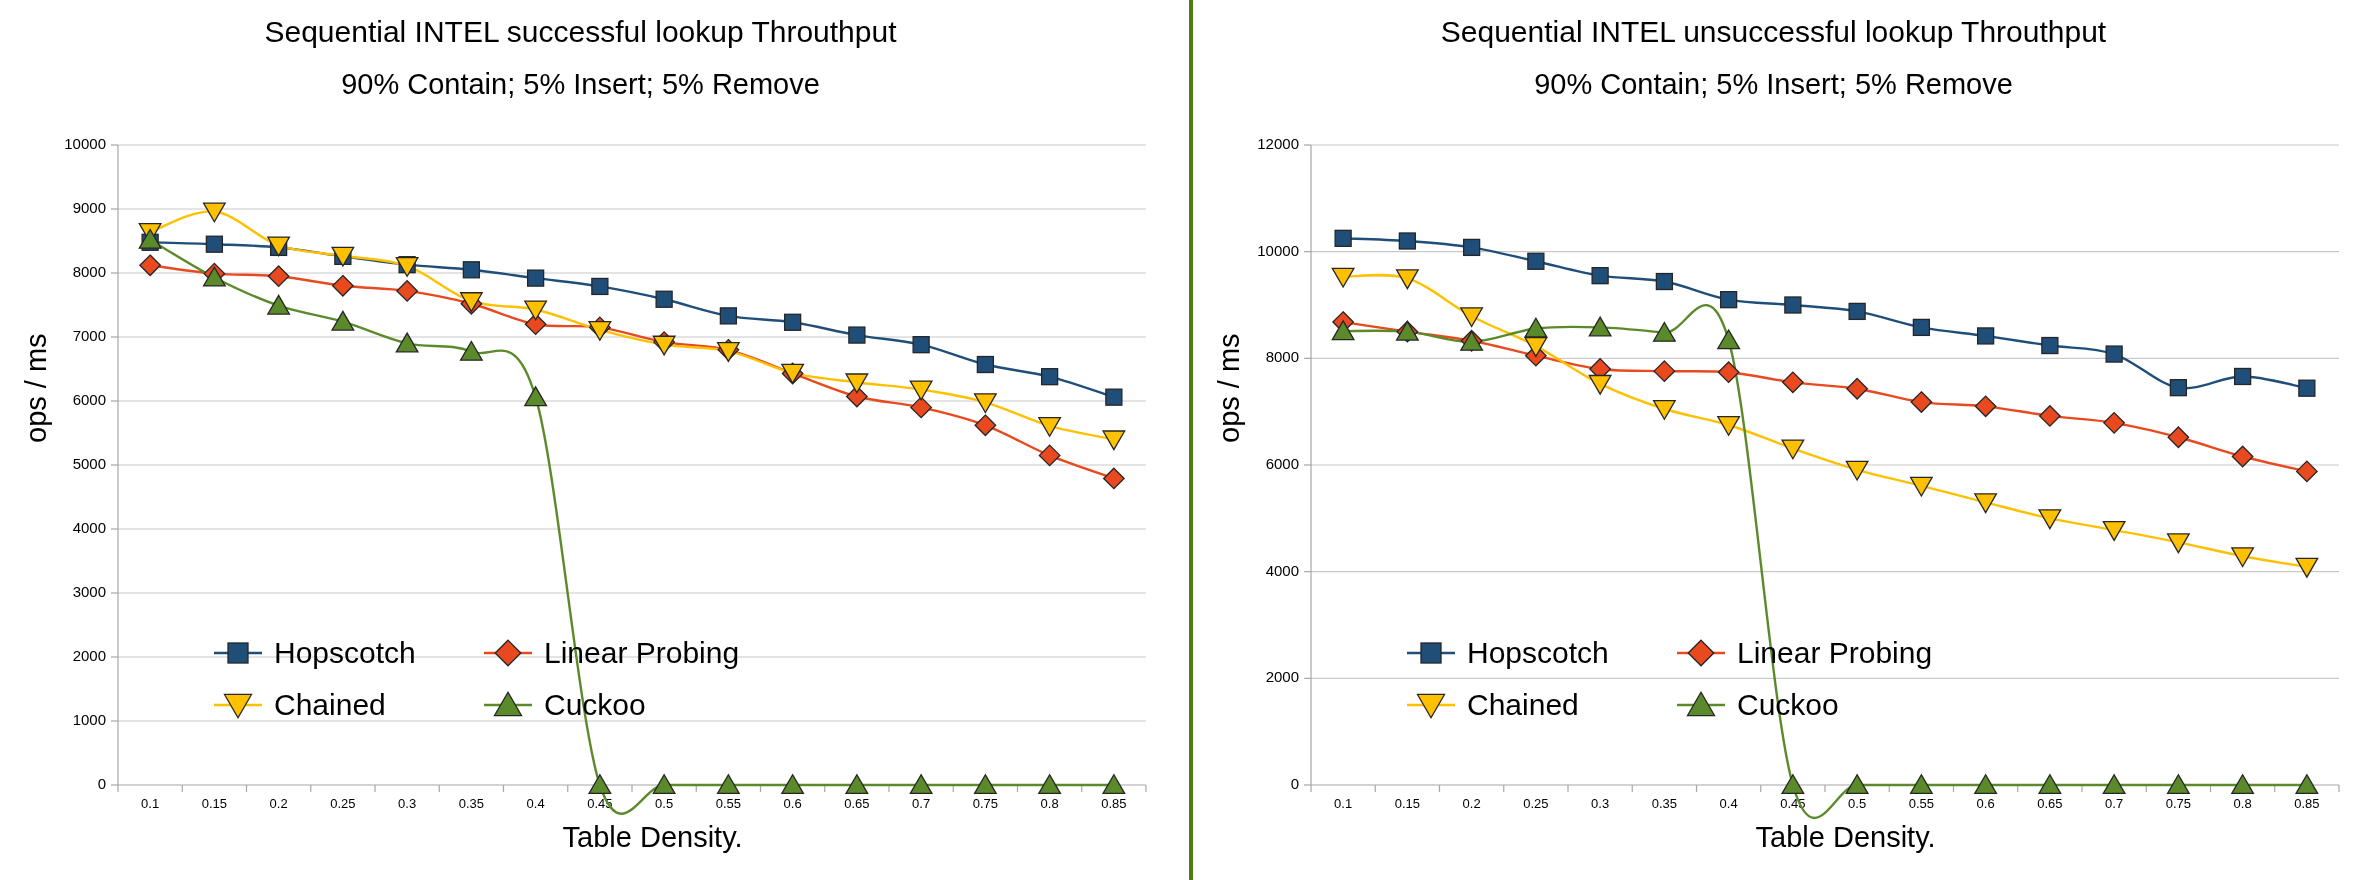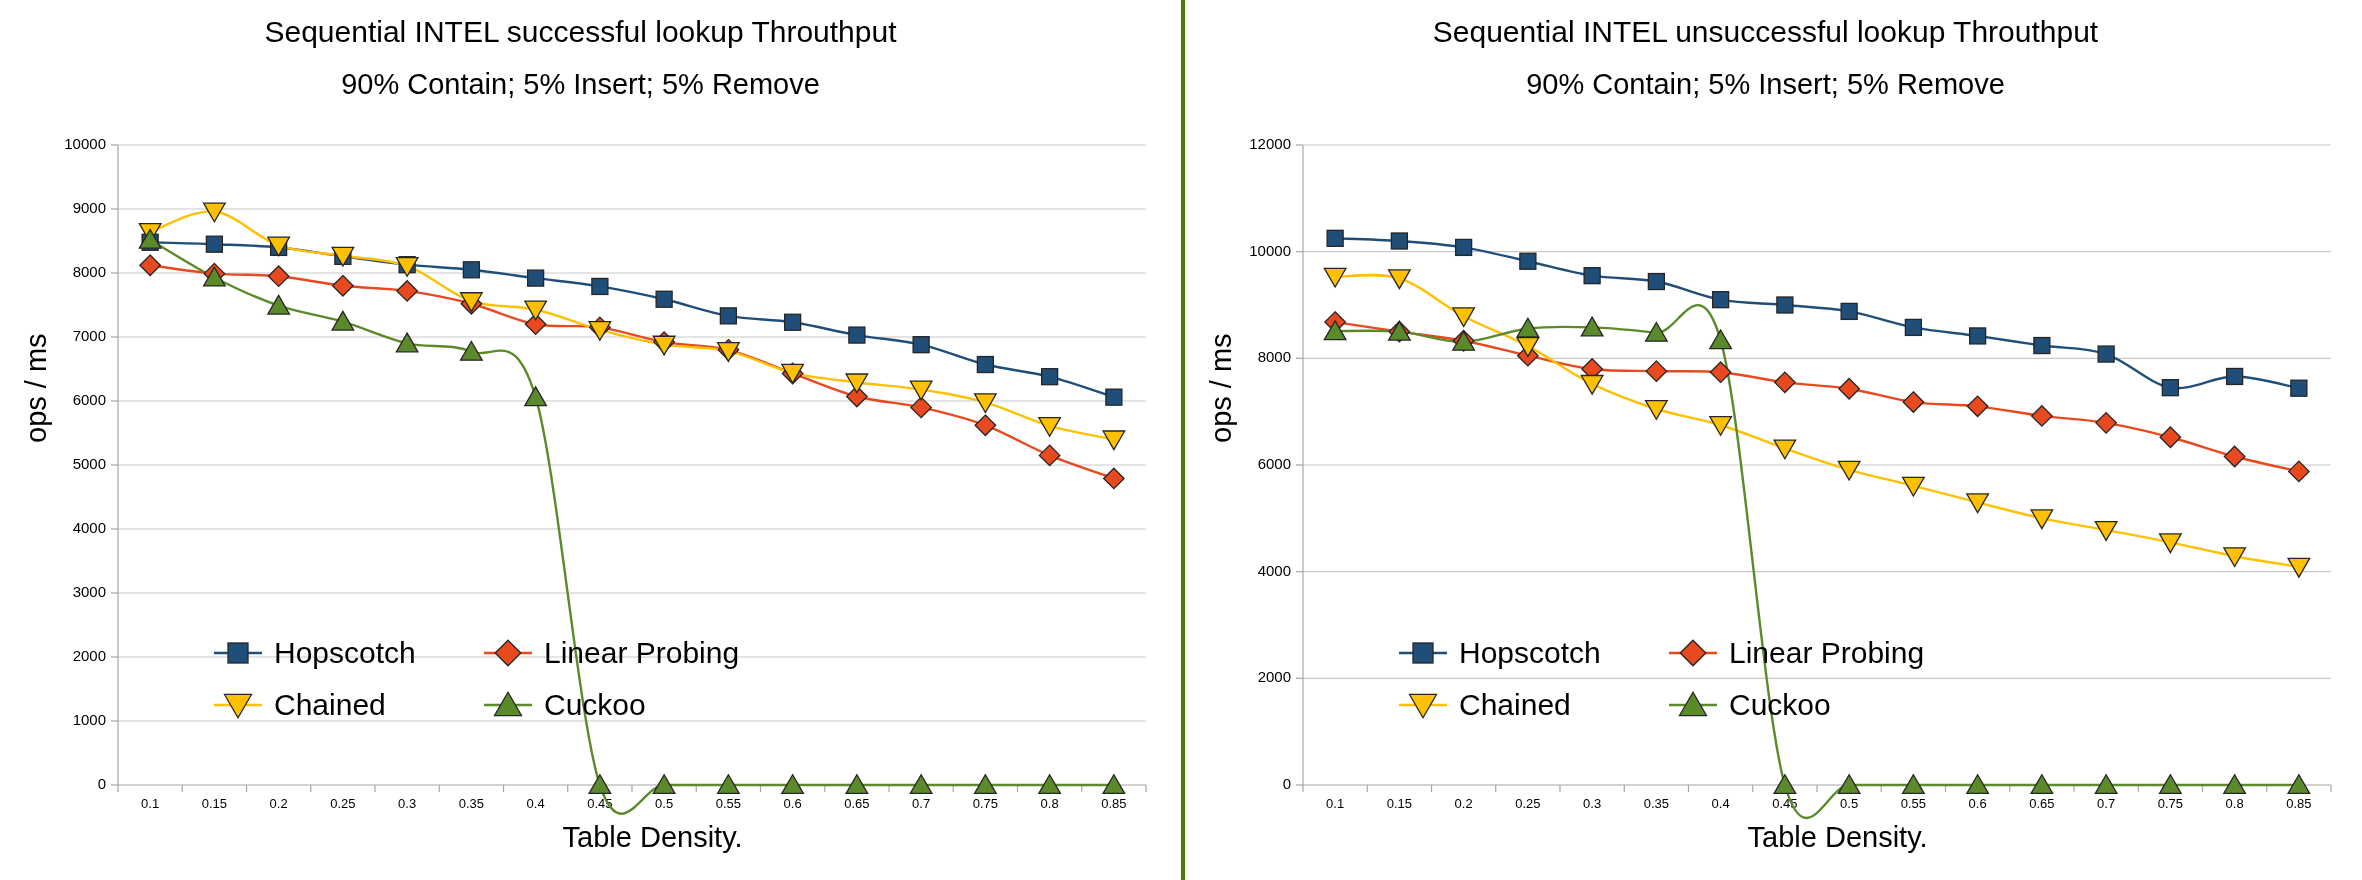--- a/index.html
+++ b/index.html
@@ -13,20 +13,21 @@
     font-family: "Liberation Sans", sans-serif;
     overflow: hidden;
   }
   #page {
     position: relative;
     width: 2362px;
     height: 720px;
     background: #ffffff;
     display: flex;
     flex-direction: row;
+    gap: 8px;
   }
   .chart-panel {
     position: relative;
     width: 1181px;
     height: 880px;
     background: #ffffff;
   }
   .chart-panel.right-panel {
     border-left: 4px solid #4d7c0f;
   }

